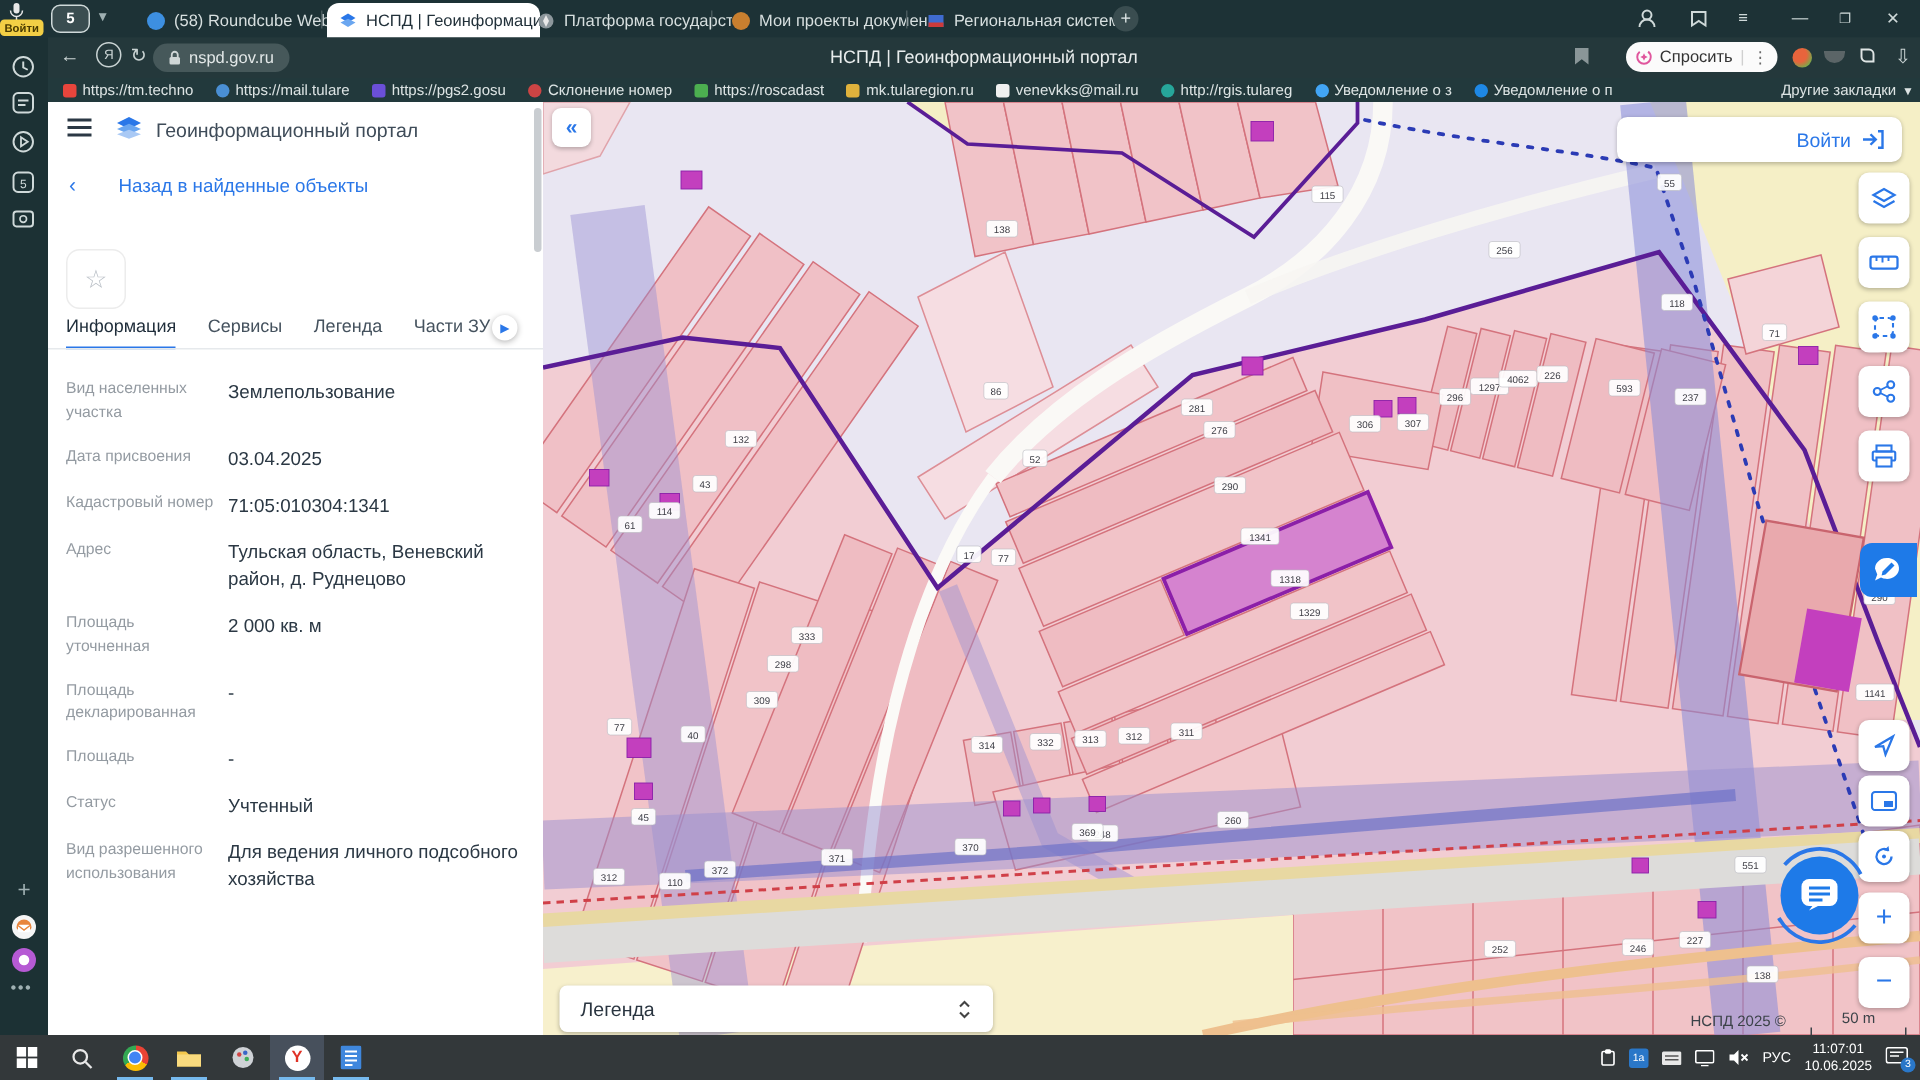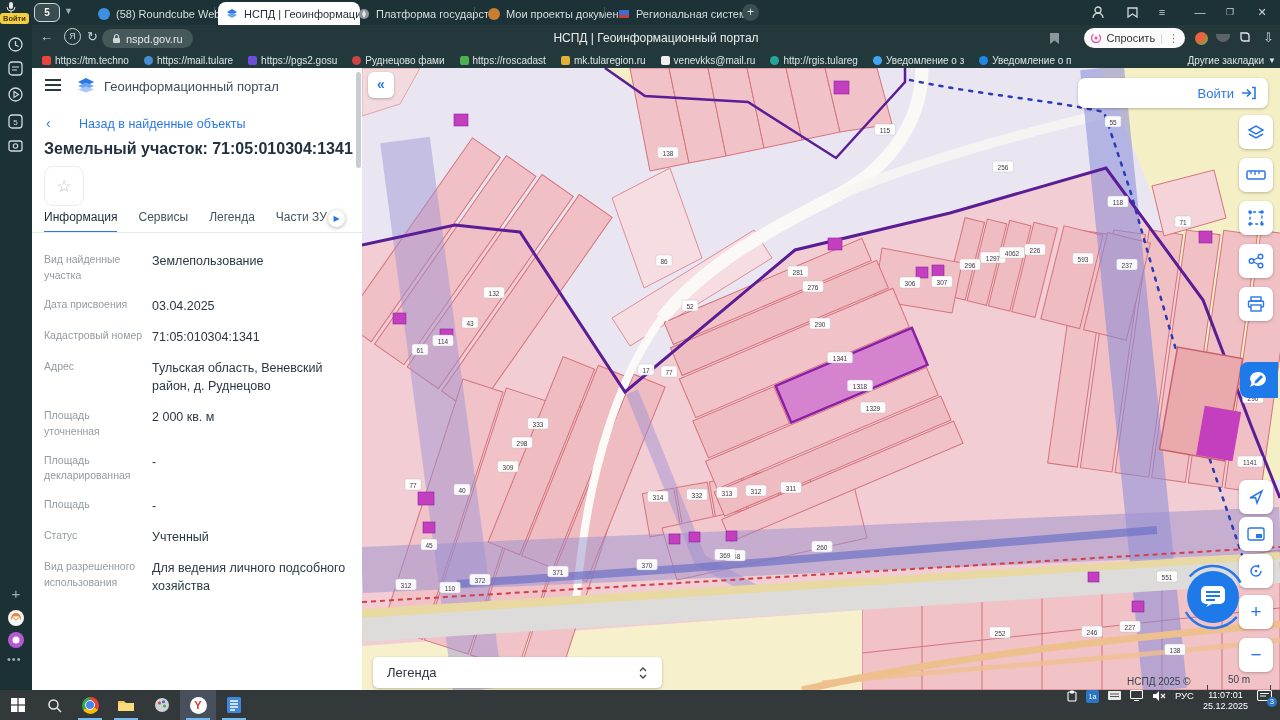--- a/index.html
+++ b/index.html
@@ -44,21 +44,21 @@
   .mapbtn{position:absolute;left:877px;width:34px;height:34px;background:#fff;border-radius:7px;
           box-shadow:0 1px 3px rgba(0,0,0,.25);display:flex;align-items:center;justify-content:center;
           color:#2a77e8;font-size:16px;}
   .lbl-chip{fill:#fff;fill-opacity:.93;stroke:#b9b9c0;stroke-width:.4;}
   .lbl-txt{font-size:6.5px;fill:#3c3c44;text-anchor:middle;font-family:"Liberation Sans",sans-serif;}
   
   #taskbar{position:absolute;left:0;top:690px;width:1280px;height:30px;background:#33383a;
            display:flex;align-items:center;}
   .tbapp{width:36px;height:30px;display:flex;align-items:center;justify-content:center;position:relative;}
   .tbapp.run:after{content:"";position:absolute;left:6px;bottom:0;width:24px;height:2px;background:#76b9ed;}
-  #tray{position:absolute;right:0;top:0;height:30px;display:flex;gap:9px;color:#fff;
+  #tray{position:absolute;right:0;top:0;height:30px;display:flex;align-items:center;gap:9px;color:#fff;
         font-size:9px;padding-right:6px;}
 </style>
 </head>
 <body>
 
 <div id="screen">
 
   <div id="tabstrip">
     <div class="abs" style="left:4px;top:1px;width:16px;height:14px;color:#e8e8e8;">
       <svg width="14" height="14" viewBox="0 0 14 14">
@@ -166,21 +166,21 @@
     <span class="bm">
         <span class="bmic" style="background:#4a8fd4;border-radius:50%;"></span>
         <span>https://mail.tulare</span>
       </span>
     <span class="bm">
         <span class="bmic" style="background:#6b4fd8;"></span>
         <span>https://pgs2.gosu</span>
       </span>
     <span class="bm">
         <span class="bmic" style="background:#cc4444;border-radius:50%;"></span>
-        <span>Руднецово фами</span>
+        <span>Склонение номер</span>
       </span>
     <span class="bm">
         <span class="bmic" style="background:#4caf50;"></span>
         <span>https://roscadast</span>
       </span>
     <span class="bm">
         <span class="bmic" style="background:#e0b23c;"></span>
         <span>mk.tularegion.ru</span>
       </span>
     <span class="bm">
@@ -252,37 +252,36 @@
           <path d="M2 6 L10 2 L18 6 L10 10 Z" fill="#2a77e8"></path>
           <path d="M2 10 L10 6.5 L18 10 L10 13.5 Z" fill="#6aa6f0"></path>
           <path d="M2 13.5 L10 10.5 L18 13.5 L10 16.5 Z" fill="#a9c9f5"></path>
         </svg>
     </div>
     <div class="abs" style="left:72px;top:11px;font-size:13px;color:#3f4c59;">Геоинформационный портал</div>
 
     <div class="abs" style="left:14px;top:47px;color:#2a77e8;font-size:14px;">‹</div>
     <div class="abs" style="left:47px;top:49px;color:#2a77e8;font-size:12.5px;">Назад в найденные объекты</div>
 
-    <div class="abs" style="left:12px;top:72px;font-size:16px;font-weight:600;color:#22313f;">Земельный участок: 71:05:010304:1341</div>
 
     <div class="abs" style="left:12px;top:98px;width:38px;height:38px;border:1px solid #ececec;border-radius:9px;color:#b9bfc6;font-size:17px;display:flex;align-items:center;justify-content:center;">☆</div>
 
     <div class="abs" style="left:12px;top:142px;width:300px;display:flex;gap:21px;overflow:hidden;">
       <span class="ptab on">Информация</span>
       <span class="ptab">Сервисы</span>
       <span class="ptab">Легенда</span>
       <span class="ptab">Части ЗУ</span>
 
     </div>
     <div class="abs" style="left:296px;top:142px;width:17px;height:17px;border-radius:50%;background:#fff;box-shadow:0 1px 4px rgba(0,0,0,.3);color:#2a77e8;font-size:8px;text-align:center;line-height:17px;">▶</div>
     <div class="abs" style="left:0;top:164px;width:330px;height:1px;background:#e6e9ec;"></div>
 
     <div class="abs" style="left:12px;top:184px;width:310px;">
       <div class="frow">
-          <div class="plabel">Вид найденные участка</div>
+          <div class="plabel">Вид населенных участка</div>
           <div class="pvalue">Землепользование</div>
         </div>
       <div class="frow">
           <div class="plabel">Дата присвоения</div>
           <div class="pvalue">03.04.2025</div>
         </div>
       <div class="frow">
           <div class="plabel">Кадастровый номер</div>
           <div class="pvalue">71:05:010304:1341</div>
         </div>
@@ -724,21 +723,21 @@
           <rect x="0.5" y="0.5" width="12" height="8" rx="1" fill="none" stroke="#fff" stroke-width="1.1"></rect>
           <path d="M4 10.5 h5" stroke="#fff" stroke-width="1.1"></path>
         </svg>
       <svg width="14" height="12">
           <path d="M1 4 h3 l3 -3 v10 l-3 -3 h-3 Z" fill="#fff"></path>
           <path d="M9 4 L13 8 M13 4 L9 8" stroke="#fff" stroke-width="1.2"></path>
         </svg>
       <span style="font-size:9.5px;">РУС</span>
       <div style="text-align:center;line-height:1.25;">
         <div>11:07:01</div>
-        <div>25.12.2025</div>
+        <div>10.06.2025</div>
       </div>
       <div style="position:relative;width:17px;height:15px;">
         <svg width="15" height="13">
             <rect x="0.5" y="0.5" width="14" height="10" rx="1.5" fill="none" stroke="#fff" stroke-width="1.1"></rect>
             <path d="M3 3.5 h9 M3 6 h6" stroke="#fff" stroke-width="1"></path>
           </svg>
         <div style="position:absolute;right:-3px;bottom:-2px;width:10px;height:10px;border-radius:50%;background:#2a77c8;color:#fff;font-size:7px;text-align:center;line-height:10px;">3</div>
       </div>
     </div>
   </div>

